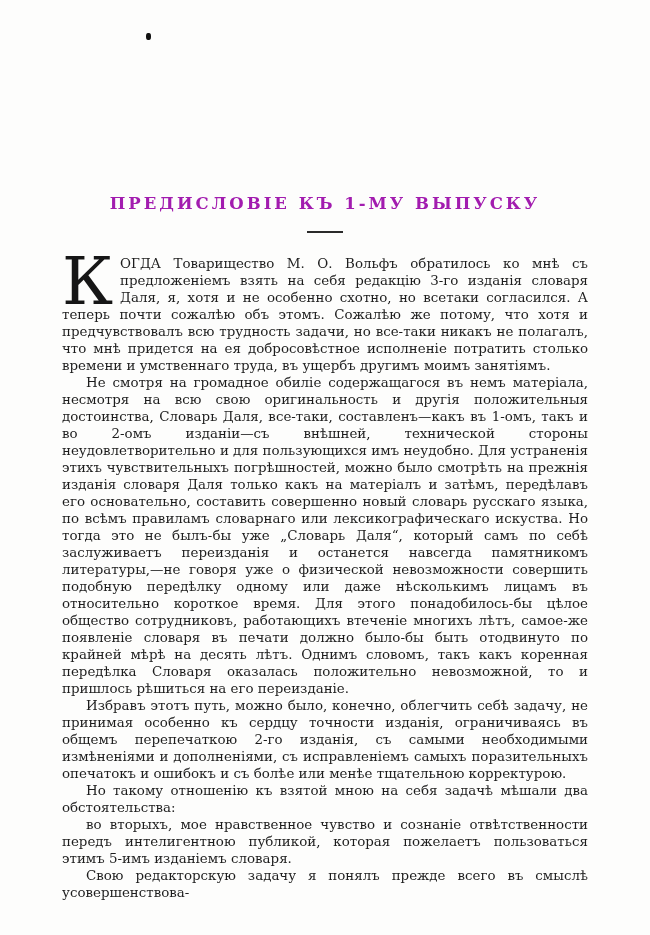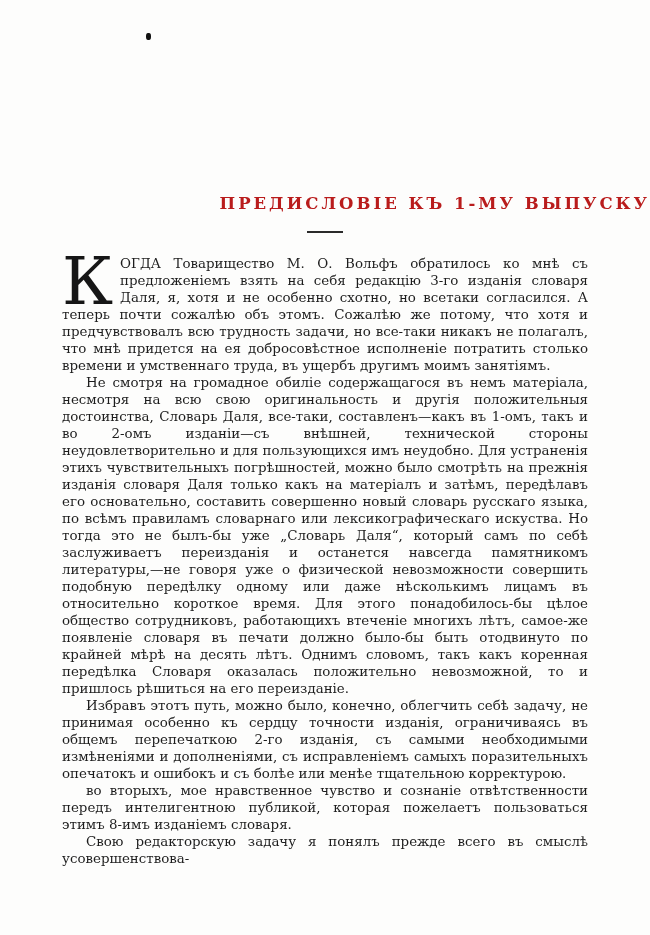--- a/index.html
+++ b/index.html
@@ -22,25 +22,25 @@
     left: 146px;
     top: 33px;
     width: 5px;
     height: 7px;
     background: #111;
     border-radius: 2px / 3px;
   }
   .title {
     margin: 0;
     padding-top: 194px;
-    text-align: right;
+    text-align: center;
     font-size: 16.5px;
     font-weight: bold;
     letter-spacing: 3px;
-    color: #b91c1c;
+    color: #a21caf;
   }
   .title-divider {
     width: 36px;
     height: 2px;
     background: #2a2a2a;
     margin: 18px auto 0 auto;
   }
   .body-text {
     margin: 22px auto 0 auto;
     width: 526px;
@@ -81,21 +81,22 @@
   <div class="body-text">
 
     <p>
       <span class="drop-cap">К</span><span>ОГДА Товарищество М. О. Вольфъ обратилось ко мнѣ съ предложеніемъ взять на себя редакцію 3-го изданія словаря Даля, я, хотя и не особенно схотно, но всетаки согласился. А теперь почти сожалѣю объ этомъ. Сожалѣю же потому, что хотя и предчувствовалъ всю трудность задачи, но все-таки никакъ не полагалъ, что мнѣ придется на ея добросовѣстное исполненіе потратить столько времени и умственнаго труда, въ ущербъ другимъ моимъ занятіямъ.</span>
     </p>
 
     <p class="indent">Не смотря на громадное обиліе содержащагося въ немъ матеріала, несмотря на всю свою оригинальность и другія положительныя достоинства, Словарь Даля, все-таки, составленъ—какъ въ 1-омъ, такъ и во 2-омъ изданіи—съ внѣшней, технической стороны неудовлетворительно и для пользующихся имъ неудобно. Для устраненія этихъ чувствительныхъ погрѣшностей, можно было смотрѣть на прежнія изданія словаря Даля только какъ на матеріалъ и затѣмъ, передѣлавъ его основательно, составить совершенно новый словарь русскаго языка, по всѣмъ правиламъ словарнаго или лексикографическаго искуства. Но тогда это не былъ-бы уже „Словарь Даля“, который самъ по себѣ заслуживаетъ переизданія и останется навсегда памятникомъ литературы,—не говоря уже о физической невозможности совершить подобную передѣлку одному или даже нѣсколькимъ лицамъ въ относительно короткое время. Для этого понадобилось-бы цѣлое общество сотрудниковъ, работающихъ втеченіе многихъ лѣтъ, самое-же появленіе словаря въ печати должно было-бы быть отодвинуто по крайней мѣрѣ на десять лѣтъ. Однимъ словомъ, такъ какъ коренная передѣлка Словаря оказалась положительно невозможной, то и пришлось рѣшиться на его переизданіе.</p>
 
     <p class="indent">Избравъ этотъ путь, можно было, конечно, облегчить себѣ задачу, не принимая особенно къ сердцу точности изданія, ограничиваясь въ общемъ перепечаткою 2-го изданія, съ самыми необходимыми измѣненіями и дополненіями, съ исправленіемъ самыхъ поразительныхъ опечатокъ и ошибокъ и съ болѣе или менѣе тщательною корректурою.</p>
 
+    <p class="indent">Но такому отношенію къ взятой мною на себя задачѣ мѣшали два обстоятельства:</p>
 
 
-    <p class="indent">во вторыхъ, мое нравственное чувство и сознаніе отвѣтственности передъ интелигентною публикой, которая пожелаетъ пользоваться этимъ 8-имъ изданіемъ словаря.</p>
+    <p class="indent">во вторыхъ, мое нравственное чувство и сознаніе отвѣтственности передъ интелигентною публикой, которая пожелаетъ пользоваться этимъ 5-имъ изданіемъ словаря.</p>
 
     <p class="indent">Свою редакторскую задачу я понялъ прежде всего въ смыслѣ усовершенствова-</p>
 
   </div>
 
 </div>
 
 </body></html>

